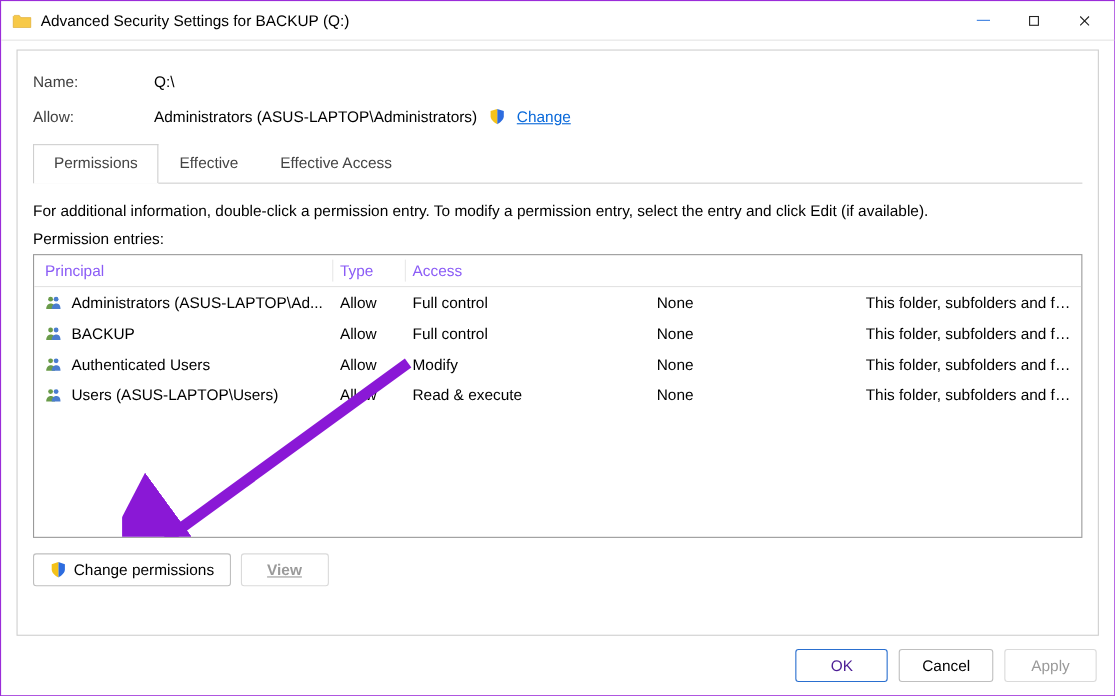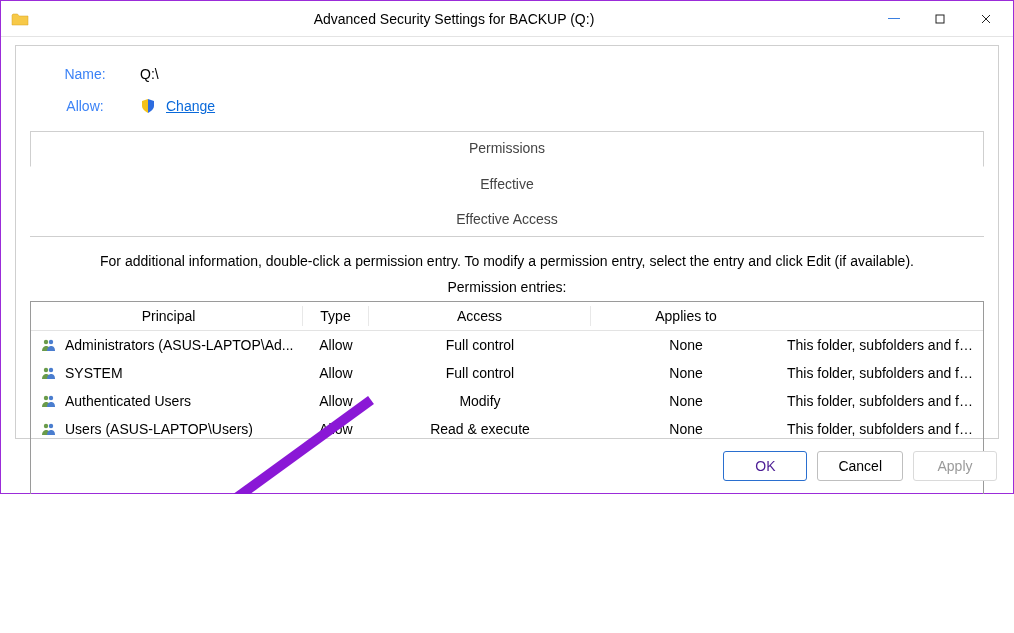--- a/index.html
+++ b/index.html
@@ -5,25 +5,24 @@
   * { box-sizing: border-box; }
   body {
     margin: 0;
     font-family: "Segoe UI", Tahoma, sans-serif;
     font-size: 14px;
     color: #000;
     background: #fff;
   }
   .window {
     width: 1014px;
-    height: 494px;
+    height: 633px;
     border: 1px solid #9b2cd9;
     position: relative;
     background: #fff;
-    text-align: center;
   }
   .titlebar {
     height: 36px;
     display: flex;
     align-items: center;
     padding: 0 4px 0 10px;
     border-bottom: 1px solid #e4e4e4;
   }
   .titlebar .folder-ico {
     width: 18px; height: 14px;
@@ -37,27 +36,26 @@
     color:#222;
   }
   .winbtn svg { width:10px; height:10px; }
   .body {
     position: absolute;
     top: 44px; left: 14px; right: 14px; bottom: 54px;
     border: 1px solid #cfcfcf;
     padding: 14px 14px 14px 14px;
   }
   .row { display:flex; align-items:center; margin: 6px 0 16px 0; }
-  .lbl { width: 110px; color:#3b82f6; }
+  .lbl { width: 110px; color:#404040; }
   .val { display:flex; align-items:center; gap:10px; }
   .tabs {
     display:flex;
     border-bottom: 1px solid #cfcfcf;
     margin-top: 6px;
-    flex-direction: column;
   }
   .tab {
     padding: 8px 18px 10px 18px;
     border:1px solid transparent;
     border-bottom: none;
     color:#444;
     cursor: default;
     position: relative;
     top: 1px;
   }
@@ -73,27 +71,27 @@
     height: 258px;
     position: relative;
     overflow: hidden;
   }
   .lh-row, .li-row {
     display:grid;
     grid-template-columns: 268px 66px 222px 190px 1fr;
     align-items:center;
     padding: 4px 4px;
   }
-  .lh-row { border-bottom: 1px solid #e3e3e3; font-weight:400; color:#000000; }
+  .lh-row { border-bottom: 1px solid #e3e3e3; font-weight:400; color:#8b5cf6; }
   .lh-cell { border-right:1px solid #e8e8e8; padding:2px 6px; }
   .lh-cell:last-child { border-right:none; }
   .li-cell { padding:2px 6px; white-space: nowrap; overflow: hidden; text-overflow: ellipsis; }
   .principal { display:flex; align-items:center; gap:6px; }
   .users-ico { width:18px; height:14px; flex-shrink:0; }
-  .btnrow { display:flex; gap:23px; margin-top: 14px; }
+  .btnrow { display:flex; gap:9px; margin-top: 14px; }
   .btn {
     border:1px solid #bfbfbf;
     background:#fff;
     padding: 6px 14px;
     border-radius:3px;
     display:flex; align-items:center; gap:6px;
     min-width: 80px;
     justify-content:center;
     cursor: default;
     font-size:14px;
@@ -143,20 +141,21 @@
   <div class="body">
 
     <div class="row">
       <div class="lbl">Name:</div>
       <div class="val">Q:\</div>
     </div>
 
     <div class="row">
       <div class="lbl">Allow:</div>
       <div class="val">
+        <span>Administrators (ASUS-LAPTOP\Administrators)</span>
         <svg class="shield-ico" viewBox="0 0 16 16">
           <path d="M8 1 L14 3 L14 8 C14 12 8 15 8 15 Z" fill="#2d6cdf"></path>
           <path d="M8 1 L2 3 L2 8 C2 12 8 15 8 15 Z" fill="#f4c21a"></path>
         </svg>
         <span class="link">Change</span>
       </div>
     </div>
 
     <div class="tabs">
       <div class="tab active">Permissions</div>
@@ -165,21 +164,20 @@
     </div>
 
     <div class="info">For additional information, double-click a permission entry. To modify a permission entry, select the entry and click Edit (if available).</div>
     <div class="entries-lbl">Permission entries:</div>
 
     <div class="listbox">
       <div class="lh-row">
         <div class="lh-cell">Principal</div>
         <div class="lh-cell">Type</div>
         <div class="lh-cell">Access</div>
-        <div class="lh-cell">Applies to</div>
       </div>
       <div id="rows">
           <div class="li-row">
             <div class="li-cell principal">
               <svg class="users-ico" viewBox="0 0 18 14">
                 <circle cx="5" cy="4" r="2.2" fill="#6a9b4a"></circle>
                 <circle cx="10" cy="4" r="2.2" fill="#4a7dcf"></circle>
                 <path d="M1 13 C1 9 4 8 5 8 C7 8 9 9 9 13 Z" fill="#6a9b4a"></path>
                 <path d="M6 13 C6 9 9 8 10 8 C12 8 14 9 14 13 Z" fill="#4a7dcf"></path>
               </svg>
@@ -191,21 +189,21 @@
             <div class="li-cell">This folder, subfolders and files</div>
           </div>
           <div class="li-row">
             <div class="li-cell principal">
               <svg class="users-ico" viewBox="0 0 18 14">
                 <circle cx="5" cy="4" r="2.2" fill="#6a9b4a"></circle>
                 <circle cx="10" cy="4" r="2.2" fill="#4a7dcf"></circle>
                 <path d="M1 13 C1 9 4 8 5 8 C7 8 9 9 9 13 Z" fill="#6a9b4a"></path>
                 <path d="M6 13 C6 9 9 8 10 8 C12 8 14 9 14 13 Z" fill="#4a7dcf"></path>
               </svg>
-              <span>SYSTEM</span>
+              <span>BACKUP</span>
             </div>
             <div class="li-cell">Allow</div>
             <div class="li-cell">Full control</div>
             <div class="li-cell">None</div>
             <div class="li-cell">This folder, subfolders and files</div>
           </div>
           <div class="li-row">
             <div class="li-cell principal">
               <svg class="users-ico" viewBox="0 0 18 14">
                 <circle cx="5" cy="4" r="2.2" fill="#6a9b4a"></circle>

